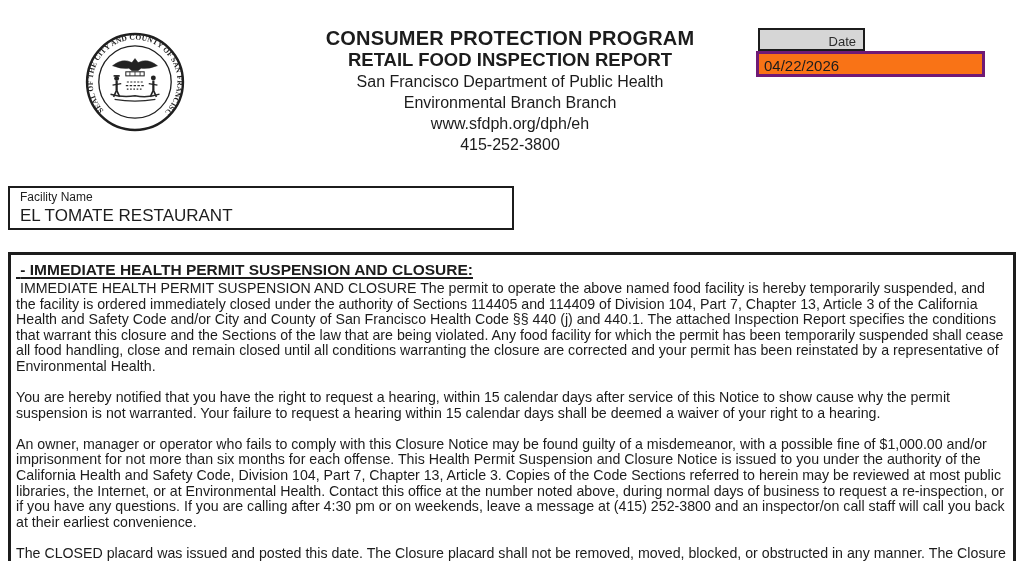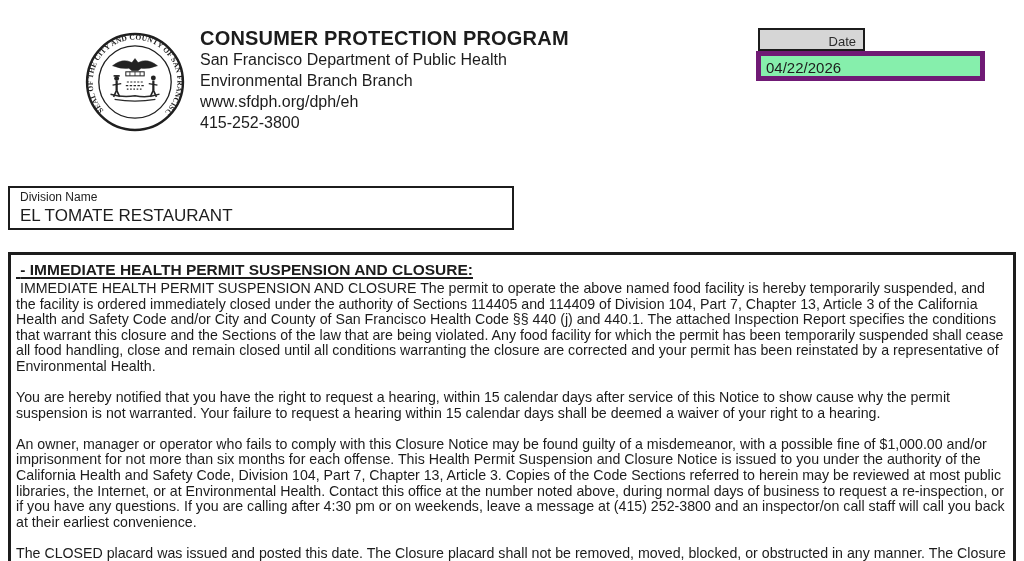--- a/index.html
+++ b/index.html
@@ -19,21 +19,21 @@
     left: 84px;
     top: 31px;
     width: 102px;
     height: 102px;
   }
   .title-block {
     position: absolute;
     left: 200px;
     top: 27px;
     width: 620px;
-    text-align: left;
+    text-align: center;
   }
   .title-1 { font-size: 20px; font-weight: 700; line-height: 22px; letter-spacing: 0.2px; }
   .title-2 { font-size: 18.5px; font-weight: 700; line-height: 22px; }
   .subtitle { font-size: 16px; line-height: 21px; }
 
   .date-group {
     position: absolute;
     left: 758px;
     top: 28px;
     width: 227px;
@@ -48,22 +48,22 @@
     border: 2px solid #1c1c1c;
     text-align: right;
     font-size: 13px;
     color: #2b2b2b;
     padding: 4px 7px 0 0;
   }
   .date-value {
     flex: 1;
     box-sizing: border-box;
     margin-left: -2px;
-    border: 5px solid #701a75;
-    background: #86efac;
+    border: 3px solid #701a75;
+    background: #f97316;
     font-size: 15px;
     padding: 3px 0 0 5px;
   }
 
   
   .facility-row {
     position: absolute;
     left: 8px;
     top: 186px;
     width: 1008px;
@@ -159,34 +159,35 @@
         <line x1="41" y1="53.5" x2="59" y2="53.5" stroke-width="1.2" stroke-dasharray="2.4 1.4"></line>
         <line x1="42" y1="57" x2="58" y2="57" stroke-width="1.2" stroke-dasharray="1.6 1.6"></line>
         <path d="M26,62 Q38,65.5 50,63.5 Q62,66 74,62" stroke-width="1.3"></path>
         <path d="M30,67 Q50,70.5 70,67" stroke-width="1.1"></path>
       </g>
     </svg>
   </div>
 
   <div class="title-block">
     <div class="title-1">CONSUMER PROTECTION PROGRAM</div>
+    <div class="title-2">RETAIL FOOD INSPECTION REPORT</div>
     <div class="subtitle">San Francisco Department of Public Health</div>
     <div class="subtitle">Environmental Branch Branch</div>
     <div class="subtitle">www.sfdph.org/dph/eh</div>
     <div class="subtitle">415-252-3800</div>
   </div>
 
   <div class="date-group">
     <div class="date-label">Date</div>
     <div class="date-value">04/22/2026</div>
   </div>
 
   <div class="facility-row">
     <div class="facility-box name">
-      <div class="facility-label">Division Name</div>
+      <div class="facility-label">Facility Name</div>
       <div class="facility-value">EL TOMATE RESTAURANT</div>
     </div>
   </div>
 
   <div class="notice-box">
     <div class="notice-heading"><span class="u"> - IMMEDIATE HEALTH PERMIT SUSPENSION AND CLOSURE:</span></div>
     <p> IMMEDIATE HEALTH PERMIT SUSPENSION AND CLOSURE The permit to operate the above named food facility is hereby temporarily suspended, and the facility is ordered immediately closed under the authority of Sections 114405 and 114409 of Division 104, Part 7, Chapter 13, Article 3 of the California Health and Safety Code and/or City and County of San Francisco Health Code §§ 440 (j) and 440.1. The attached Inspection Report specifies the conditions that warrant this closure and the Sections of the law that are being violated. Any food facility for which the permit has been temporarily suspended shall cease all food handling, close and remain closed until all conditions warranting the closure are corrected and your permit has been reinstated by a representative of Environmental Health.</p>
     <p>You are hereby notified that you have the right to request a hearing, within 15 calendar days after service of this Notice to show cause why the permit suspension is not warranted. Your failure to request a hearing within 15 calendar days shall be deemed a waiver of your right to a hearing.</p>
     <p>An owner, manager or operator who fails to comply with this Closure Notice may be found guilty of a misdemeanor, with a possible fine of $1,000.00 and/or imprisonment for not more than six months for each offense. This Health Permit Suspension and Closure Notice is issued to you under the authority of the California Health and Safety Code, Division 104, Part 7, Chapter 13, Article 3. Copies of the Code Sections referred to herein may be reviewed at most public libraries, the Internet, or at Environmental Health. Contact this office at the number noted above, during normal days of business to request a re-inspection, or if you have any questions. If you are calling after 4:30 pm or on weekends, leave a message at (415) 252-3800 and an inspector/on call staff will call you back at their earliest convenience.</p>
     <p>The CLOSED placard was issued and posted this date. The Closure placard shall not be removed, moved, blocked, or obstructed in any manner. The Closure placard shall only be removed by an inspector from this Department.</p>

